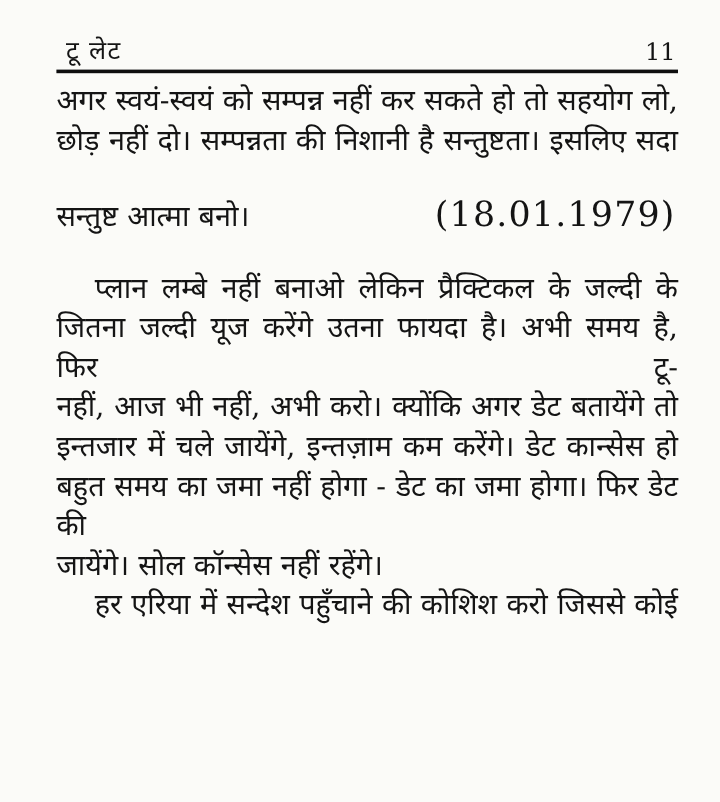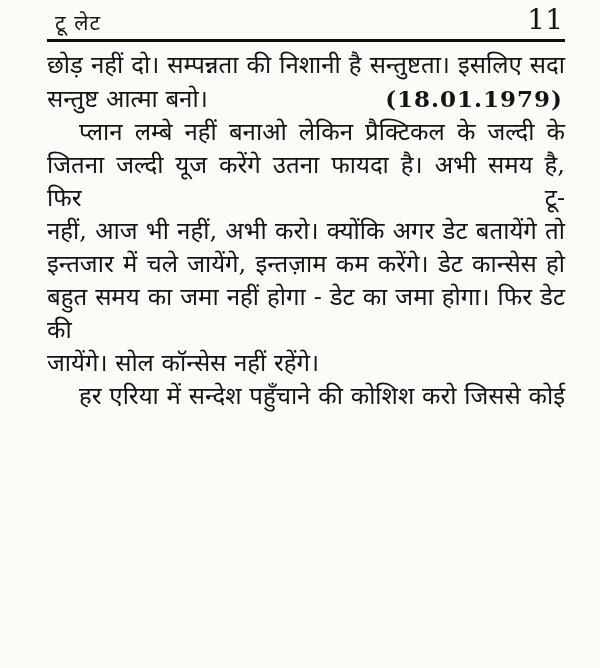--- a/index.html
+++ b/index.html
@@ -9,36 +9,36 @@
   body {
     width: 600px;
     height: 668px;
     background: #fbfbf8;
     overflow: hidden;
   }
   .page {
     box-sizing: border-box;
     width: 600px;
     height: 668px;
-    padding: 3px 35px 0 47px;
+    padding: 27px 35px 0 47px;
     font-family: "DejaVu Serif", "Liberation Serif", serif;
     color: #141414;
   }
   .header {
     display: flex;
     justify-content: space-between;
     align-items: flex-end;
     padding: 0 2px 3px 8px;
   }
   .running-title {
     font-size: 21px;
     letter-spacing: 1px;
   }
   .page-number {
-    font-size: 28px;
+    font-size: 20px;
   }
   .rule {
     height: 3px;
     background: #0e0e0e;
     margin-bottom: 7px;
   }
   .line {
     margin: 0;
     font-size: 24px;
     line-height: 33px;
@@ -50,40 +50,42 @@
   .endline {
     text-align: left;
     text-align-last: left;
   }
   .dateline {
     display: flex;
     justify-content: space-between;
     align-items: baseline;
   }
   .date {
-    font-weight: bold;
-    font-size: 23px;
+    font-weight: normal;
+    font-size: 29px;
     letter-spacing: 1px;
     padding-right: 2px;
+    margin-top: 28px;
   }
-  .gap-lg { }
+  .gap-lg { margin-top: 27px; }
 </style>
 </head>
 <body>
 
 <div class="page">
 
   <div class="header">
     <span class="running-title">टू लेट</span>
     <span class="page-number">11</span>
   </div>
   <div class="rule"></div>
 
   <div>
 
+    <p class="line">अगर स्वयं-स्वयं को सम्पन्न नहीं कर सकते हो तो सहयोग लो,</p>
     <p class="line">छोड़ नहीं दो। सम्पन्नता की निशानी है सन्तुष्टता। इसलिए सदा</p>
     <p class="line endline dateline">
       <span>सन्तुष्ट आत्मा बनो।</span>
       <span class="date">(18.01.1979)</span>
     </p>
 
     <p class="line indent gap-lg">प्लान लम्बे नहीं बनाओ लेकिन प्रैक्टिकल के जल्दी के</p>
     <p class="line">जितना जल्दी यूज करेंगे उतना फायदा है। अभी समय है, फिर टू-</p>
     <p class="line">नहीं, आज भी नहीं, अभी करो। क्योंकि अगर डेट बतायेंगे तो</p>
     <p class="line">इन्तजार में चले जायेंगे, इन्तज़ाम कम करेंगे। डेट कान्सेस हो</p>

